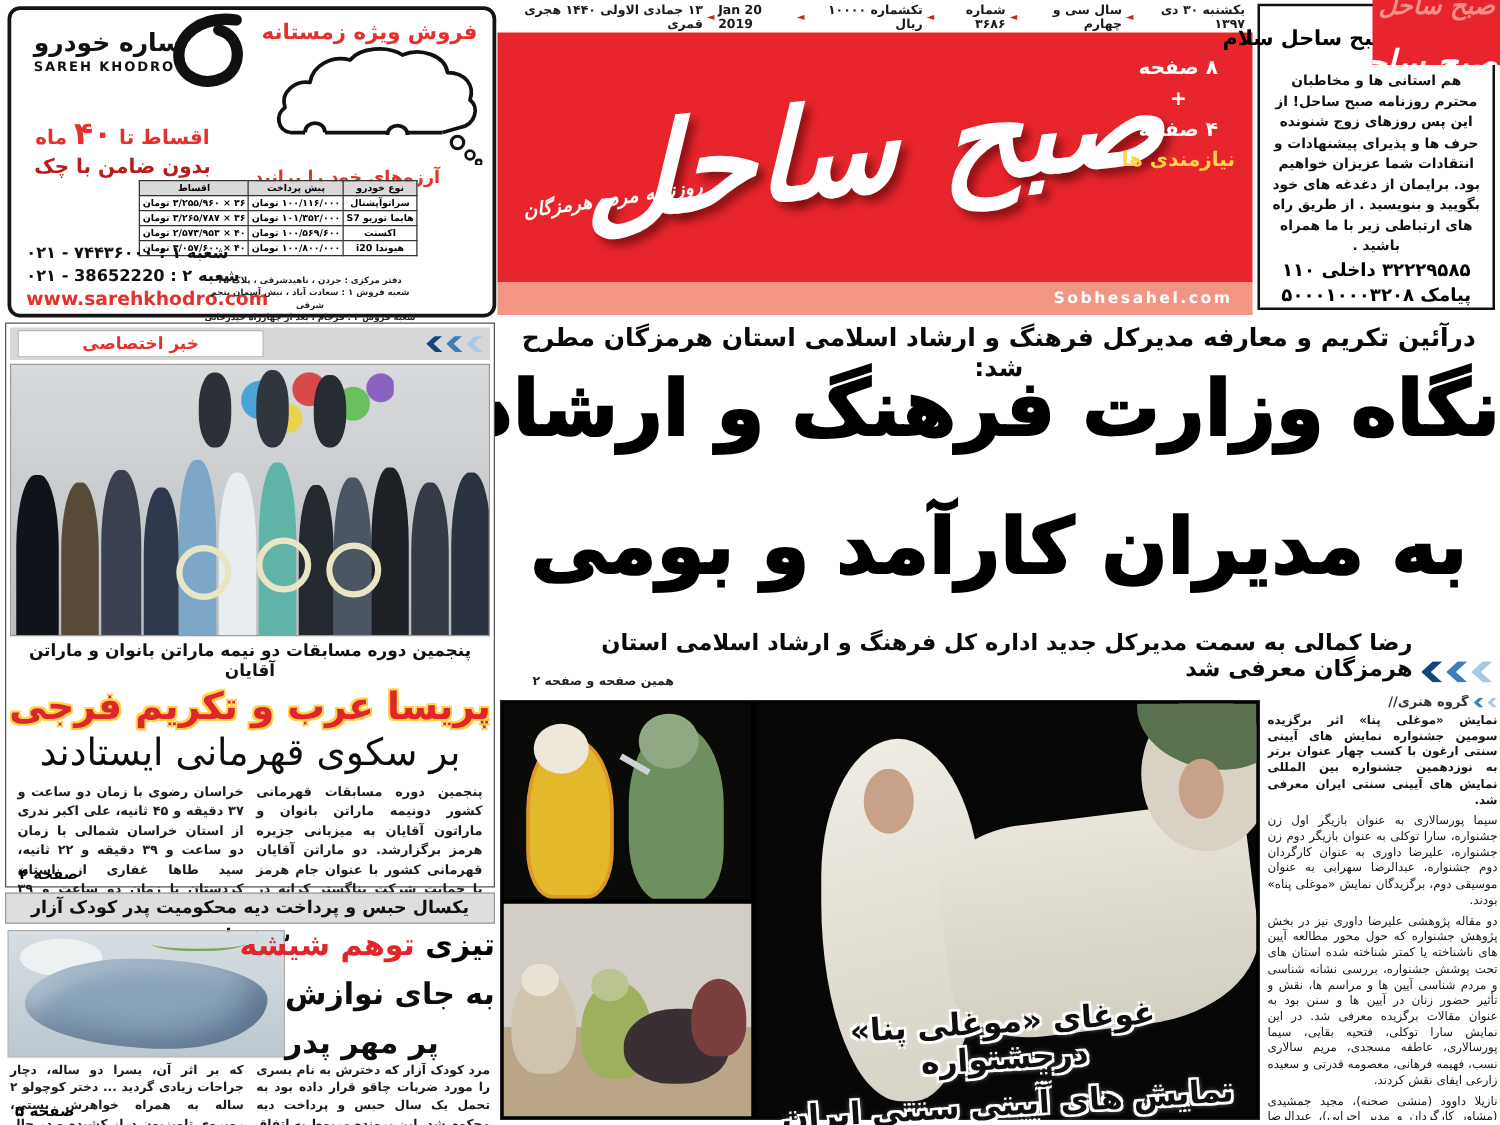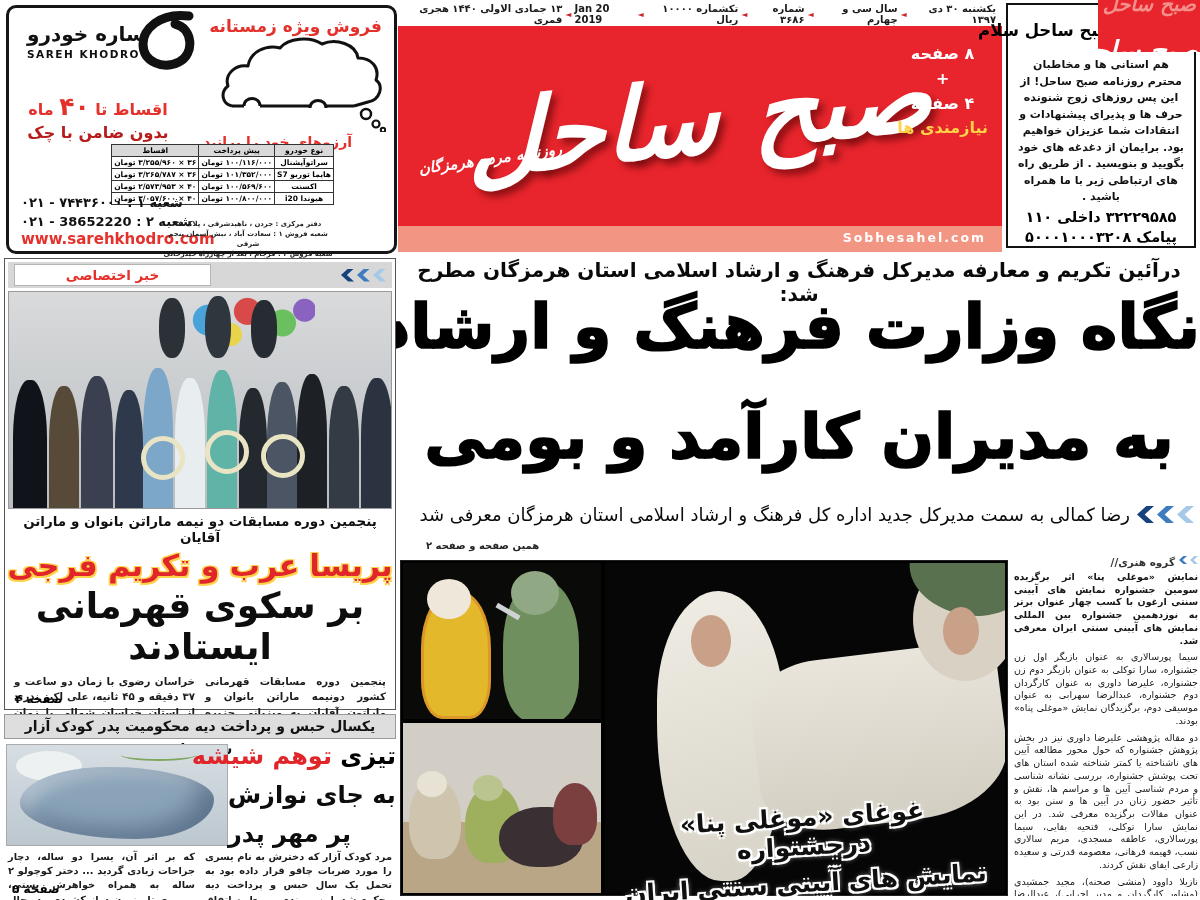--- a/index.html
+++ b/index.html
@@ -52,22 +52,22 @@
                font-size:14.5px;font-weight:bold;direction:ltr;}
   #corner-red{left:1098px;top:0;width:102px;height:52px;background:#e8252c;overflow:hidden;z-index:6;}
   .corner-faded{position:absolute;right:4px;top:-8px;font-size:20px;font-weight:bold;font-style:italic;color:#f4908c;white-space:nowrap;}
   .corner-script{position:absolute;right:2px;bottom:-14px;font-size:27px;font-weight:bold;font-style:italic;color:#fff;white-space:nowrap;}
   
   #lead{left:398px;top:252px;width:802px;height:306px;}
   .kicker{position:absolute;left:0;top:6px;width:100%;text-align:center;font-size:20px;font-weight:bold;direction:rtl;color:#0a0a0a;}
   .headline{position:absolute;left:0;width:100%;text-align:center;font-size:62px;font-weight:bold;color:#000;
             direction:rtl;white-space:nowrap;-webkit-text-stroke:1.6px #000;letter-spacing:-1px;}
   .hl1{top:38px;} .hl2{top:148px;}
-  .subhead-row{position:absolute;right:6px;top:252px;width:98%;display:flex;direction:rtl;align-items:center;gap:7px;
-               font-size:18px;font-weight:normal;color:#0a0a0a;}
+  .subhead-row{position:absolute;right:6px;top:252px;width:98%;display:flex;direction:rtl;align-items:flex-end;gap:7px;
+               font-size:18px;font-weight:bold;color:#0a0a0a;}
   .lead-pagelink{position:absolute;left:28px;top:288px;font-size:10px;font-weight:bold;color:#222;direction:rtl;}
   
   .chevs{display:inline-flex;gap:3px;direction:ltr;}
   .chev{display:inline-block;clip-path:polygon(55% 0,100% 0,45% 50%,100% 100%,55% 100%,0 50%);}
   .chev.big{width:17px;height:17px;} .chev.mid{width:13px;height:13px;} .chev.sm{width:8px;height:8px;}
   .c-dark{background:#16427e;} .c-med{background:#3e7cbf;} .c-light{background:#a6c9e8;}
   
   #marathon-box{left:4px;top:258px;width:392px;height:452px;border:1px solid #555;background:#fff;box-sizing:border-box;}
   .m-bar{margin:3px;height:26px;background:#d7d7d7;display:flex;direction:rtl;align-items:center;
          justify-content:space-between;padding:0 6px;}
@@ -79,21 +79,21 @@
   .wreath{position:absolute;border:5px solid #e9e4c4;border-radius:50%;background:transparent;}
   .balloons{position:absolute;left:46%;top:2px;width:130px;height:58px;
     background:radial-gradient(circle at 18% 45%,#4aa3d8 15px,transparent 16px),
                radial-gradient(circle at 48% 30%,#d84a4a 13px,transparent 14px),
                radial-gradient(circle at 75% 50%,#6abf5e 13px,transparent 14px),
                radial-gradient(circle at 35% 70%,#e8d44a 11px,transparent 12px),
                radial-gradient(circle at 92% 28%,#8a62c0 11px,transparent 12px);}
   .m-caption{text-align:center;font-size:13.5px;font-weight:bold;margin-top:4px;direction:rtl;color:#111;}
   .m-head-red{text-align:center;font-size:30px;font-weight:bold;color:#e0262b;direction:rtl;margin-top:3px;
       text-shadow:-1.5px -1.5px 0 #ffd24a,1.5px -1.5px 0 #ffd24a,-1.5px 1.5px 0 #ffd24a,1.5px 1.5px 0 #ffd24a;}
-  .m-head-black{text-align:center;font-size:36px;font-weight:bold;color:#0d0d0d;direction:rtl;margin-top:2px;}
+  .m-head-black{text-align:center;font-size:30px;font-weight:normal;color:#0d0d0d;direction:rtl;margin-top:2px;}
   .m-body{display:flex;direction:rtl;gap:10px;padding:7px 9px 0 9px;font-size:10.3px;line-height:1.5;
           text-align:justify;font-weight:600;color:#1c1c1c;}
   .m-body div{width:50%;}
   .m-pagelink{position:absolute;left:10px;bottom:3px;font-size:12px;font-weight:bold;direction:rtl;}
   
   #abuse-box{left:4px;top:714px;width:392px;height:182px;background:#fff;}
   .a-kicker{height:23px;background:#dedede;border:1px solid #999;text-align:center;font-size:14px;
             font-weight:bold;line-height:23px;direction:rtl;color:#111;}
   .a-photo{position:absolute;left:2px;top:30px;width:220px;height:100px;overflow:hidden;border:1px solid #aaa;
            background:linear-gradient(180deg,#d7dee3,#bcc7cf);}
@@ -115,21 +115,21 @@
   #t-a{left:2px;top:2px;width:198px;height:156px;background:#0a0a08;}
   #t-b{left:2px;top:162px;width:198px;height:170px;background:linear-gradient(#d2cec6 58%,#b9a687 58%);}
   #t-c{left:204px;top:2px;width:400px;height:330px;background:#060606;}
   .blob{position:absolute;}
   .t-overlay{position:absolute;left:210px;width:386px;top:242px;transform:rotate(-3.5deg);text-align:center;
              direction:rtl;color:#101010;font-weight:bold;z-index:5;
              text-shadow:-2px -2px 0 #fff,2px -2px 0 #fff,-2px 2px 0 #fff,2px 2px 0 #fff,0 0 6px #fff;}
   .t-overlay .l1{font-size:25px;} .t-overlay .l2{font-size:25px;margin-top:8px;}
   
   #theater-article{left:1014px;top:556px;width:184px;height:340px;direction:rtl;overflow:hidden;}
-  .t-byline{display:flex;direction:rtl;gap:4px;font-size:10.5px;font-weight:bold;color:#333;margin-bottom:3px;}
+  .t-byline{display:flex;direction:rtl;align-items:center;gap:4px;font-size:10.5px;font-weight:bold;color:#333;margin-bottom:3px;}
   #theater-article p{margin:0 0 4px 0;font-size:9.5px;line-height:1.34;text-align:justify;color:#161616;}
   #theater-article p.lede{font-weight:bold;}
 </style>
 </head>
 <body>
 
 <div id="page">
 
   <div id="ad-box" class="abs">
     <div class="abs ad-slogan">فروش ویژه زمستانه</div>

